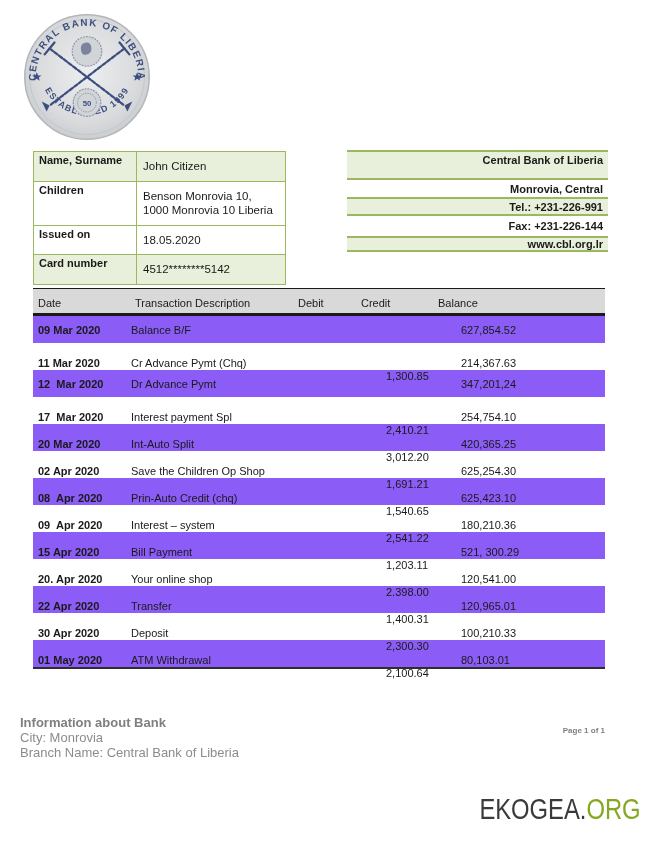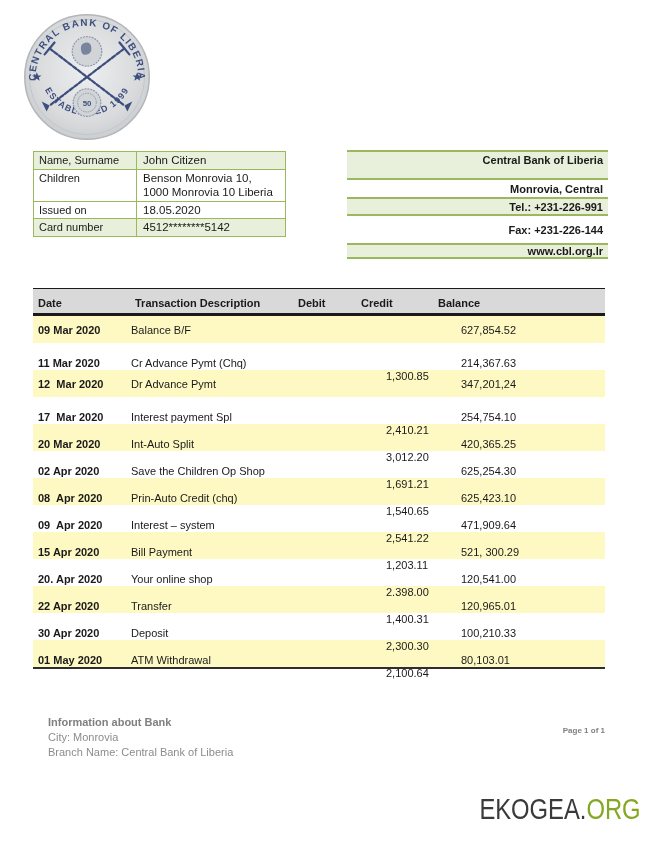--- a/index.html
+++ b/index.html
@@ -15,58 +15,58 @@
   
   .customer-table {
     position:absolute; left:33px; top:151px; width:253px;
     border:1.6px solid #9cb85e; font-size:11px;
   }
   .c-row { display:flex; border-bottom:1.6px solid #9cb85e; }
   .c-row:last-child { border-bottom:none; }
   .c-row.shaded { background:#e8efda; }
   .c-label {
     width:103px; border-right:1.6px solid #9cb85e;
-    font-weight:normal; padding:1px 5px; line-height:14.5px;
-  }
-  .c-value { flex:1; padding:1px 6px; font-size:11.5px; line-height:14.5px; white-space:pre-wrap; }
+    font-weight:bold; padding:1px 5px; line-height:14.5px;
+  }
+  .c-value { flex:1; padding:7px 6px; font-size:11.5px; line-height:14.5px; white-space:pre-wrap; }
 
   
   .bank-table { position:absolute; left:347px; top:150px; width:261px; font-size:11px; }
   .b-row {
     display:flex; align-items:center; justify-content:flex-end;
     font-weight:bold; padding-right:5px;
   }
   .b-row.shaded { background:#e8efda; border-top:2px solid #9cb85e; border-bottom:2px solid #9cb85e; }
   .b-row:nth-child(1) { height:30px; align-items:flex-start; padding-top:2px; }
   .b-row:nth-child(2) { height:17px; }
   .b-row:nth-child(3) { height:19px; }
-  .b-row:nth-child(4) { height:27px; }
+  .b-row:nth-child(4) { height:20px; }
   .b-row:nth-child(5) { height:16px; }
 
   
   .txn-table { position:absolute; left:33px; top:288px; width:572px; font-size:11px; }
   .txn-header {
     display:grid; grid-template-columns:93px 167px 63px 77px 1fr;
     height:28px; align-items:end; padding:0 0 4px 5px;
-    background:#d9d9d9; font-weight:bold;
+    background:#d9d9d9; font-weight:normal;
     border-top:1.6px solid #1a1a1a; border-bottom:3px solid #1a1a1a;
   }
   .txn-header .col-desc { padding-left:4px; }
   .txn-body { border-bottom:2.5px solid #2e2e2e; }
   .txn-row {
     display:grid; grid-template-columns:93px 167px 63px 77px 1fr;
     height:27px; align-items:center; padding-left:5px;
   }
-  .txn-row.shaded { background:#fef9c3; }
+  .txn-row.shaded { background:#8b5cf6; }
   .cell-date { font-weight:bold; white-space:pre-wrap; }
   .cell-credit { padding-left:25px;margin-top:27px; }
   .cell-balance { padding-left:23px; }
 
   
-  .info-block { position:absolute; left:48px; top:715px; font-size:11px; color:#8c8c8c; line-height:15px; }
+  .info-block { position:absolute; left:20px; top:715px; font-size:13px; color:#8c8c8c; line-height:15px; }
   .info-title { font-weight:bold; color:#7f7f7f; }
   .page-number { position:absolute; right:46px; top:726px; font-size:8px; font-weight:bold; color:#808080; }
   .brand {
     position:absolute; right:10px; top:793px; font-size:29px; color:#3a3a3a;
     white-space:nowrap; transform:scaleX(0.82); transform-origin:100% 50%;
   }
   .brand-org { color:#85a823; }
 </style>
 </head>
 <body>
@@ -192,21 +192,21 @@
           <div class="cell-description">Prin-Auto Credit (chq)</div>
           <div class="cell-debit"></div>
           <div class="cell-credit">1,540.65</div>
           <div class="cell-balance">625,423.10</div>
         </div>
         <div class="txn-row">
           <div class="cell-date">09  Apr 2020</div>
           <div class="cell-description">Interest – system</div>
           <div class="cell-debit"></div>
           <div class="cell-credit">2,541.22</div>
-          <div class="cell-balance">471,909.64</div>
+          <div class="cell-balance">180,210.36</div>
         </div>
         <div class="txn-row shaded">
           <div class="cell-date">15 Apr 2020</div>
           <div class="cell-description">Bill Payment</div>
           <div class="cell-debit"></div>
           <div class="cell-credit">1,203.11</div>
           <div class="cell-balance">521, 300.29</div>
         </div>
         <div class="txn-row">
           <div class="cell-date">20. Apr 2020</div>

